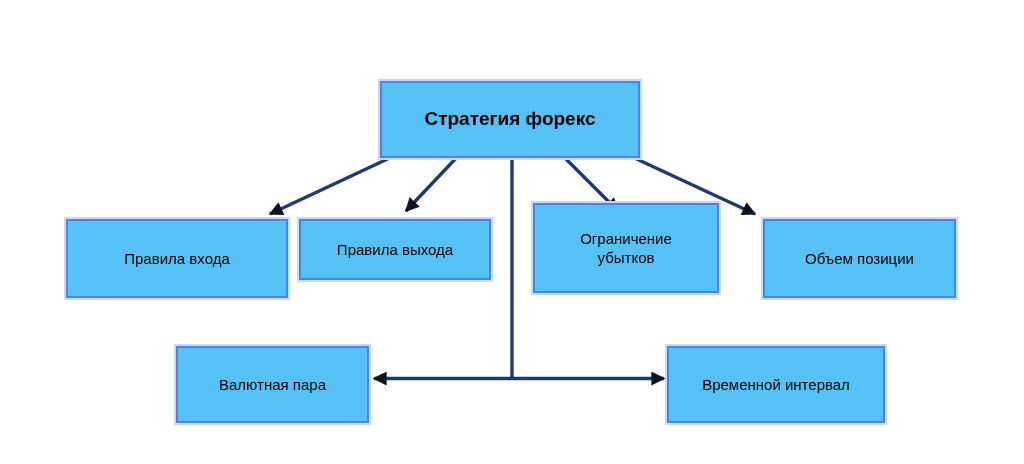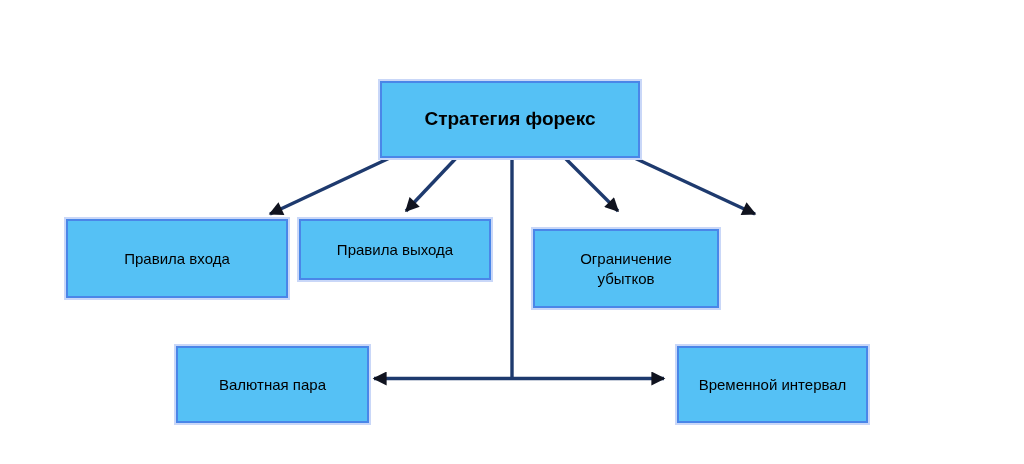--- a/index.html
+++ b/index.html
@@ -45,24 +45,24 @@
     border: 2px solid var(--node-border, #4a86e8);
     box-shadow: 0 0 0 2px var(--node-outer-glow, #c9d7f8);
   }
   .node--root {
     font-weight: bold;
     font-size: 19px;
   }
   .node--root   { left: 380px; top: 81px;  width: 260px; height: 77px; }
   .node--entry  { left: 66px;  top: 219px; width: 222px; height: 79px; }
   .node--exit   { left: 299px; top: 219px; width: 192px; height: 61px; }
-  .node--loss   { left: 533px; top: 229px; width: 186px; height: 79px; }
+  .node--loss   { left: 533px; top: 203px; width: 186px; height: 90px; }
   .node--size   { left: 763px; top: 219px; width: 193px; height: 79px; }
   .node--pair   { left: 176px; top: 346px; width: 193px; height: 77px; }
-  .node--time   { left: 667px; top: 346px; width: 191px; height: 77px; margin-left: 10px; }
+  .node--time   { left: 667px; top: 346px; width: 218px; height: 77px; }
 </style>
 </head>
 <body>
 
 <div id="canvas">
 
   <svg id="edges" viewBox="0 0 1024 464" xmlns="http://www.w3.org/2000/svg">
     <defs>
       <marker id="arrowhead" markerUnits="userSpaceOnUse" markerWidth="16" markerHeight="14" viewBox="0 0 10 10" refX="9" refY="5" orient="auto-start-reverse">
         <path d="M0 0 L10 5 L0 10 Z"></path>
@@ -85,20 +85,23 @@
   </div>
 
   <div class="node node--exit">
     <span>Правила выхода</span>
   </div>
 
   <div class="node node--loss">
     <span>Ограничение убытков</span>
   </div>
 
+  <div class="node node--size">
+    <span>Объем позиции</span>
+  </div>
 
   <div class="node node--pair">
     <span>Валютная пара</span>
   </div>
 
   <div class="node node--time">
     <span>Временной интервал</span>
   </div>
 
 </div>

